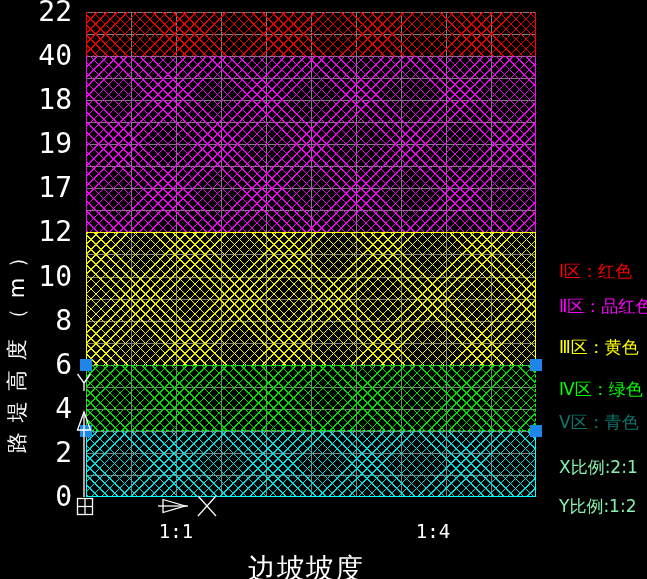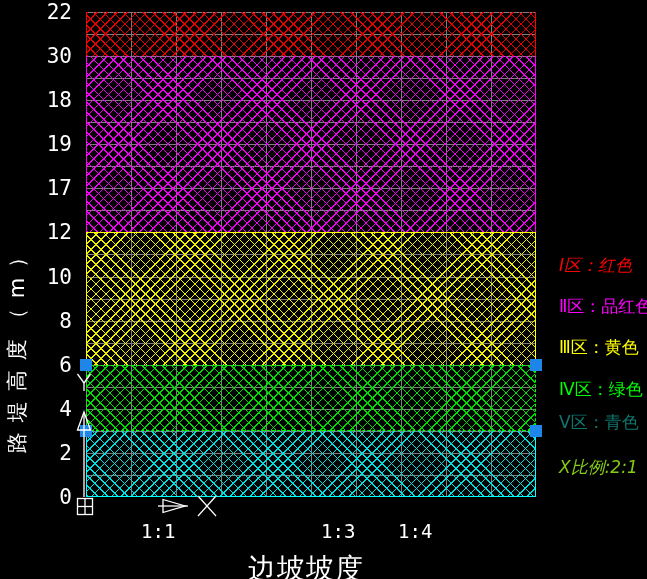--- a/index.html
+++ b/index.html
@@ -42,42 +42,42 @@
   }
   #zone-i   {top:0;height:44px;border-left:1px solid #f00;border-right:1px solid #f00;}
   #zone-ii  {top:44px;height:176px;border-left:1px solid #f0f;border-right:1px solid #f0f;}
   #zone-iii {top:220px;height:133px;border:1px solid #ff0;border-bottom:none;}
   #zone-iv  {top:353px;height:66px;border:1px dashed #0f0;}
   #zone-v   {top:419px;height:66px;border:1px solid #0ff;border-top:none;}
 
   
   .ytick{
     position:absolute;left:28px;width:44px;height:24px;line-height:24px;
-    text-align:right;font-family:"DejaVu Sans Mono",monospace;font-size:21px;color:#fff;
+    text-align:right;font-family:"DejaVu Sans Mono",monospace;font-size:28px;color:#fff;
   }
   .xtick{
     position:absolute;top:519px;width:70px;height:24px;line-height:24px;
-    font-family:"DejaVu Sans Mono",monospace;font-size:19px;color:#fff;
+    text-align:center;font-family:"DejaVu Sans Mono",monospace;font-size:19px;color:#fff;
   }
   #x-title{
     position:absolute;left:236px;top:550px;width:140px;text-align:center;
     font-size:28px;letter-spacing:1px;color:#fff;
   }
   #y-title{
     position:absolute;left:17px;top:345px;transform:translate(-50%,-50%) rotate(-90deg);
     white-space:nowrap;font-size:21px;letter-spacing:10px;color:#fff;
   }
   
   .legend-item{
     position:absolute;left:559px;height:22px;line-height:22px;white-space:nowrap;
     font-size:17px;
   }
   .lg-red{color:#ff0000;}  .lg-magenta{color:#ff00ff;}  .lg-yellow{color:#ffff00;}
-  .lg-green{color:#00ff00;}  .lg-cyan{color:#0f766e;}  .lg-white{color:#84cc16;font-style:italic;}
-  #legend-1{top:254px;font-style:italic;} #legend-2{top:295px;} #legend-3{top:336px;}
+  .lg-green{color:#00ff00;}  .lg-cyan{color:#0f766e;}  .lg-white{color:#86efac;}
+  #legend-1{top:260px;} #legend-2{top:295px;} #legend-3{top:336px;}
   #legend-4{top:378px;} #legend-5{top:411px;}
   #note-x{top:456px;} #note-y{top:495px;}
 
   
   .grip{position:absolute;width:12px;height:12px;background:#1e86e8;}
   #grip-tl{left:80px;top:359px;} #grip-tr{left:530px;top:359px;}
   #grip-bl{left:80px;top:425px;} #grip-br{left:530px;top:425px;}
 
   
   #ucs-overlay{position:absolute;left:0;top:0;pointer-events:none;}
@@ -89,45 +89,45 @@
 
   <div id="plot">
     <div id="zone-i" class="zone hatch-red"></div>
     <div id="zone-ii" class="zone hatch-magenta"></div>
     <div id="zone-iii" class="zone hatch-yellow"></div>
     <div id="zone-iv" class="zone hatch-green"></div>
     <div id="zone-v" class="zone hatch-cyan"></div>
   </div>
 
   <div class="ytick" style="top:0px">22</div>
-  <div class="ytick" style="top:44px">30</div>
+  <div class="ytick" style="top:44px">40</div>
   <div class="ytick" style="top:88px">18</div>
   <div class="ytick" style="top:132px">19</div>
   <div class="ytick" style="top:176px">17</div>
   <div class="ytick" style="top:220px">12</div>
   <div class="ytick" style="top:265px">10</div>
   <div class="ytick" style="top:309px">8</div>
   <div class="ytick" style="top:353px">6</div>
   <div class="ytick" style="top:397px">4</div>
   <div class="ytick" style="top:441px">2</div>
   <div class="ytick" style="top:485px">0</div>
 
   <div class="xtick" style="left:141px">1:1</div>
-  <div class="xtick" style="left:321px">1:3</div>
   <div class="xtick" style="left:398px">1:4</div>
 
   <div id="x-title">边坡坡度</div>
   <div id="y-title">路堤高度（m）</div>
 
   <div id="legend-1" class="legend-item lg-red">Ⅰ区：红色</div>
   <div id="legend-2" class="legend-item lg-magenta">Ⅱ区：品红色</div>
   <div id="legend-4" class="legend-item lg-green">Ⅳ区：绿色</div>
   <div id="legend-3" class="legend-item lg-yellow">Ⅲ区：黄色</div>
   <div id="legend-5" class="legend-item lg-cyan">Ⅴ区：青色</div>
   <div id="note-x" class="legend-item lg-white">X比例:2:1</div>
+  <div id="note-y" class="legend-item lg-white">Y比例:1:2</div>
 
   <div id="grip-tl" class="grip"></div>
   <div id="grip-tr" class="grip"></div>
   <div id="grip-bl" class="grip"></div>
   <div id="grip-br" class="grip"></div>
 
   <svg id="ucs-overlay" width="647" height="579" viewBox="0 0 647 579">
     <g stroke="#ffffff" stroke-width="1.3" fill="none">
 
       <g>

